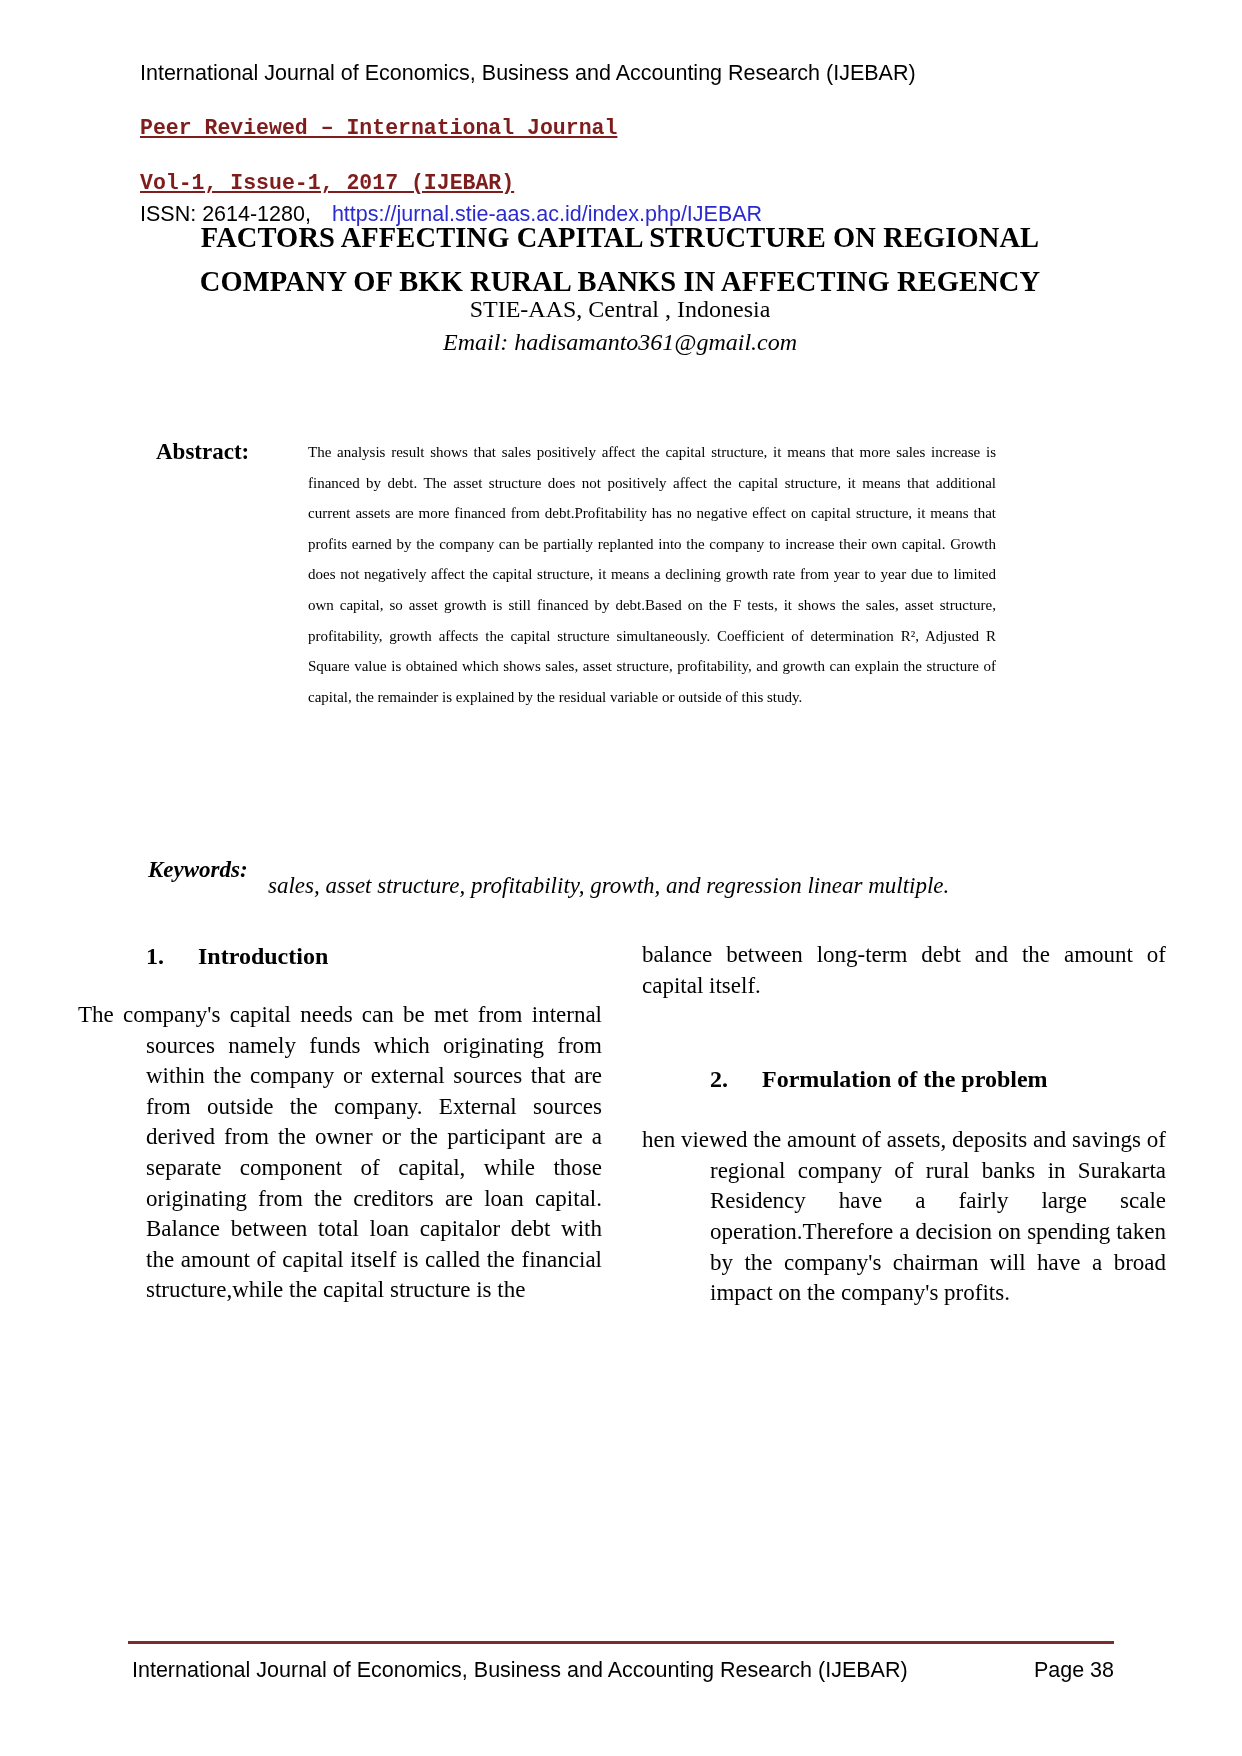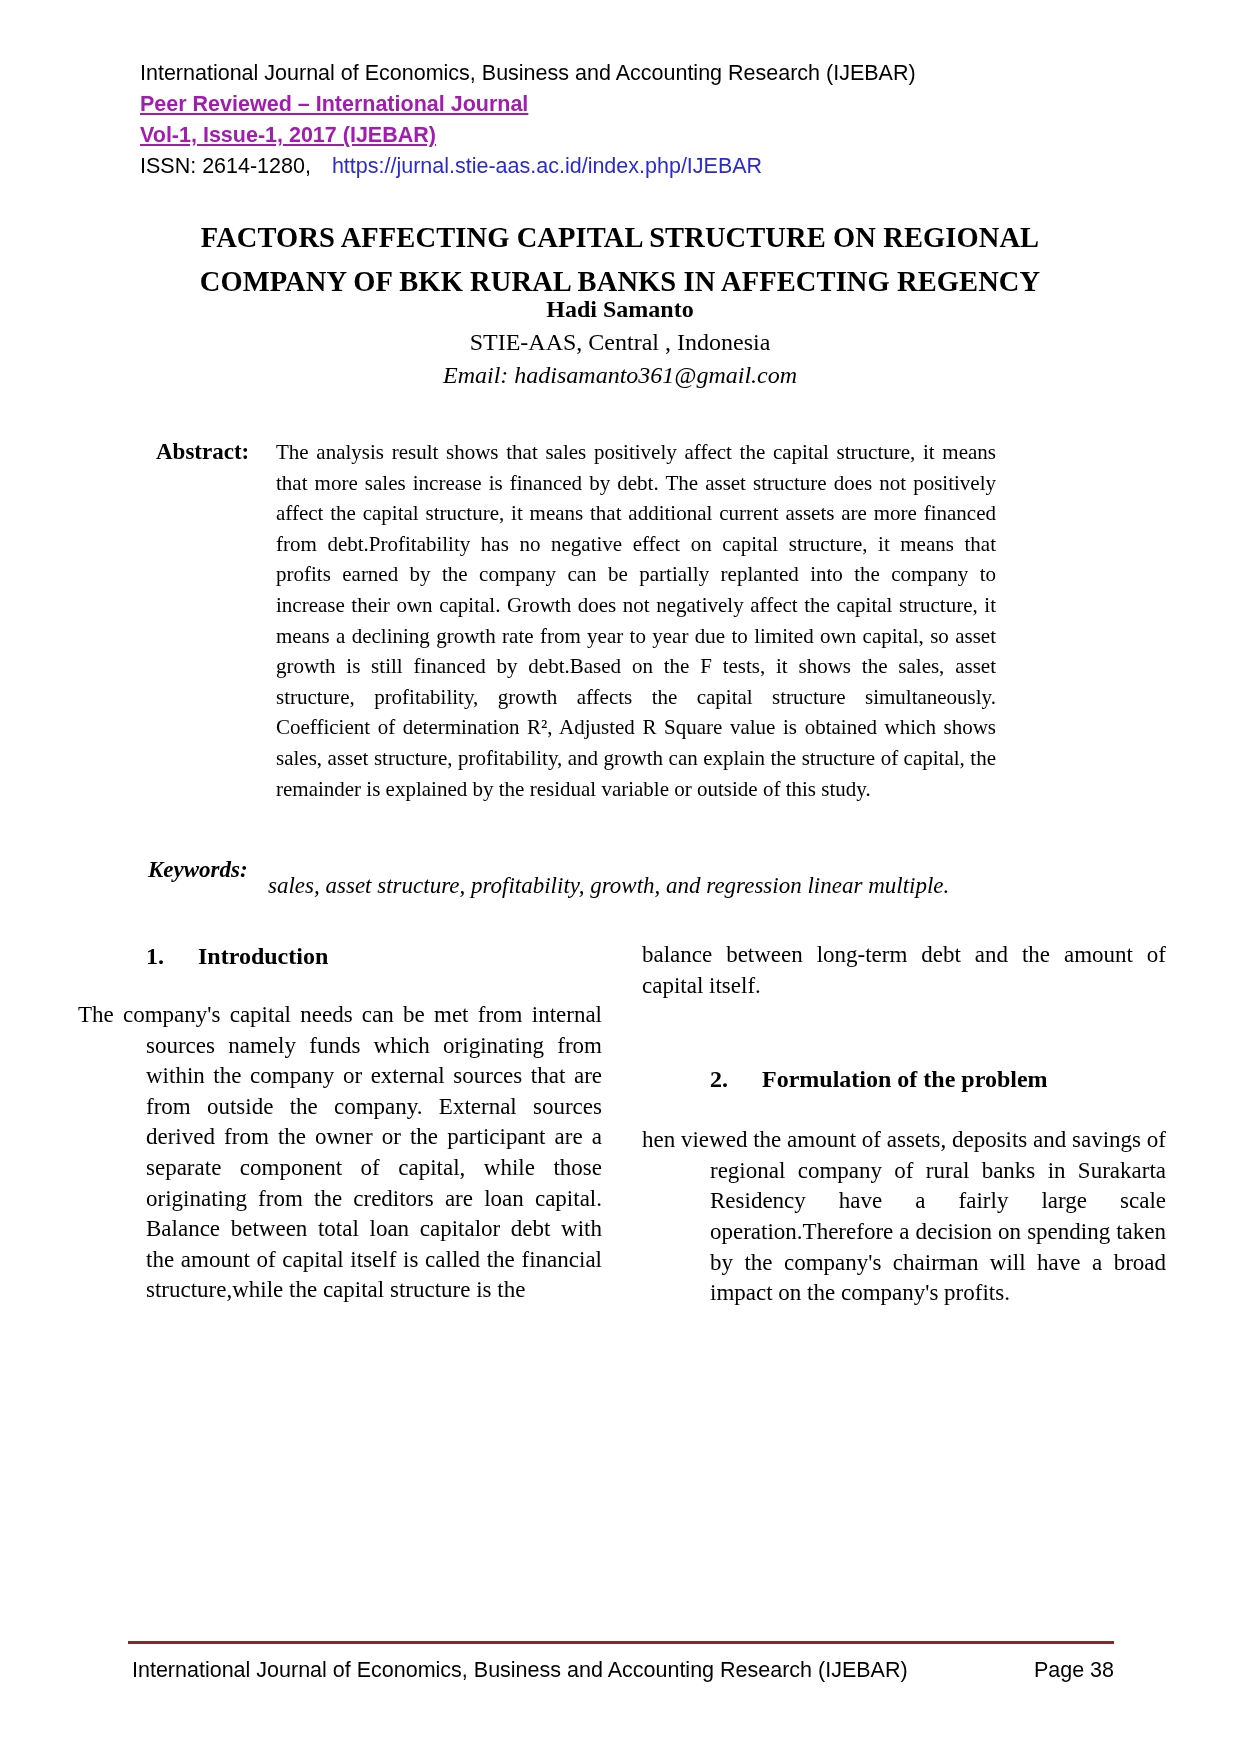--- a/index.html
+++ b/index.html
@@ -30,27 +30,28 @@
     width: 960px;
   }
   .jh-line {
     font-family: "Liberation Sans", sans-serif;
     font-size: 21.5px;
     line-height: 31px;
     color: #000000;
     white-space: nowrap;
   }
   .jh-link {
-    font-family: Liberation Sans, sans-serif;
+    font-family: Liberation Mono, monospace;
     font-size: 21.5px;
     line-height: 31px;
     font-weight: bold;
-    color: #a21caf;
+    color: #7f1d1d;
     text-decoration: underline;
     white-space: nowrap;
+    margin-top: 24px;
   }
   .jh-issn {
     font-family: "Liberation Sans", sans-serif;
     font-size: 21.5px;
     line-height: 31px;
     color: #000000;
     white-space: nowrap;
   }
   .jh-issn .url {
     color: #2a2ad0;
@@ -110,25 +111,26 @@
   .abstract-label {
     font-family: "Liberation Serif", serif;
     font-weight: bold;
     font-size: 23px;
     line-height: 30.6px;
     width: 120px;
     flex: 0 0 120px;
   }
   .abstract-body {
     font-family: "Liberation Serif", serif;
-    font-size: 21px;
+    font-size: 15px;
     line-height: 30.6px;
     text-align: justify;
     flex: 1 1 auto;
     hyphens: none;
+    margin-left: 32px;
   }
 
   .keywords-row {
     position: absolute;
     left: 148px;
     top: 855px;
     width: 880px;
     display: flex;
     align-items: flex-start;
   }
@@ -229,21 +231,20 @@
     <div class="jh-link">Vol-1, Issue-1, 2017 (IJEBAR)</div>
     <div class="jh-issn"><span>ISSN: 2614-1280,</span> <span class="url">https://jurnal.stie-aas.ac.id/index.php/IJEBAR</span></div>
   </div>
 
   <div class="paper-title">
     <div>FACTORS AFFECTING CAPITAL STRUCTURE ON REGIONAL</div>
     <div>COMPANY OF BKK RURAL BANKS IN AFFECTING REGENCY</div>
   </div>
 
   <div class="author-block">
-    <div class="author-name">Hadi Samanto</div>
     <div class="author-affil">STIE-AAS, Central , Indonesia</div>
     <div class="author-email">Email: hadisamanto361@gmail.com</div>
   </div>
 
   <div class="abstract-row">
     <div class="abstract-label">Abstract:</div>
     <div class="abstract-body">The analysis result shows that sales positively affect the capital structure, it means that more sales increase is financed by debt. The asset structure does not positively affect the capital structure, it means that additional current assets are more financed from debt.Profitability has no negative effect on capital structure, it means that profits earned by the company can be partially replanted into the company to increase their own capital. Growth does not negatively affect the capital structure, it means a declining growth rate from year to year due to limited own capital, so asset growth is still financed by debt.Based on the F tests, it shows the sales, asset structure, profitability, growth affects the capital structure simultaneously. Coefficient of determination R², Adjusted R Square value is obtained which shows sales, asset structure, profitability, and growth can explain the structure of capital, the remainder is explained by the residual variable or outside of this study.</div>
   </div>
 
   <div class="keywords-row">

